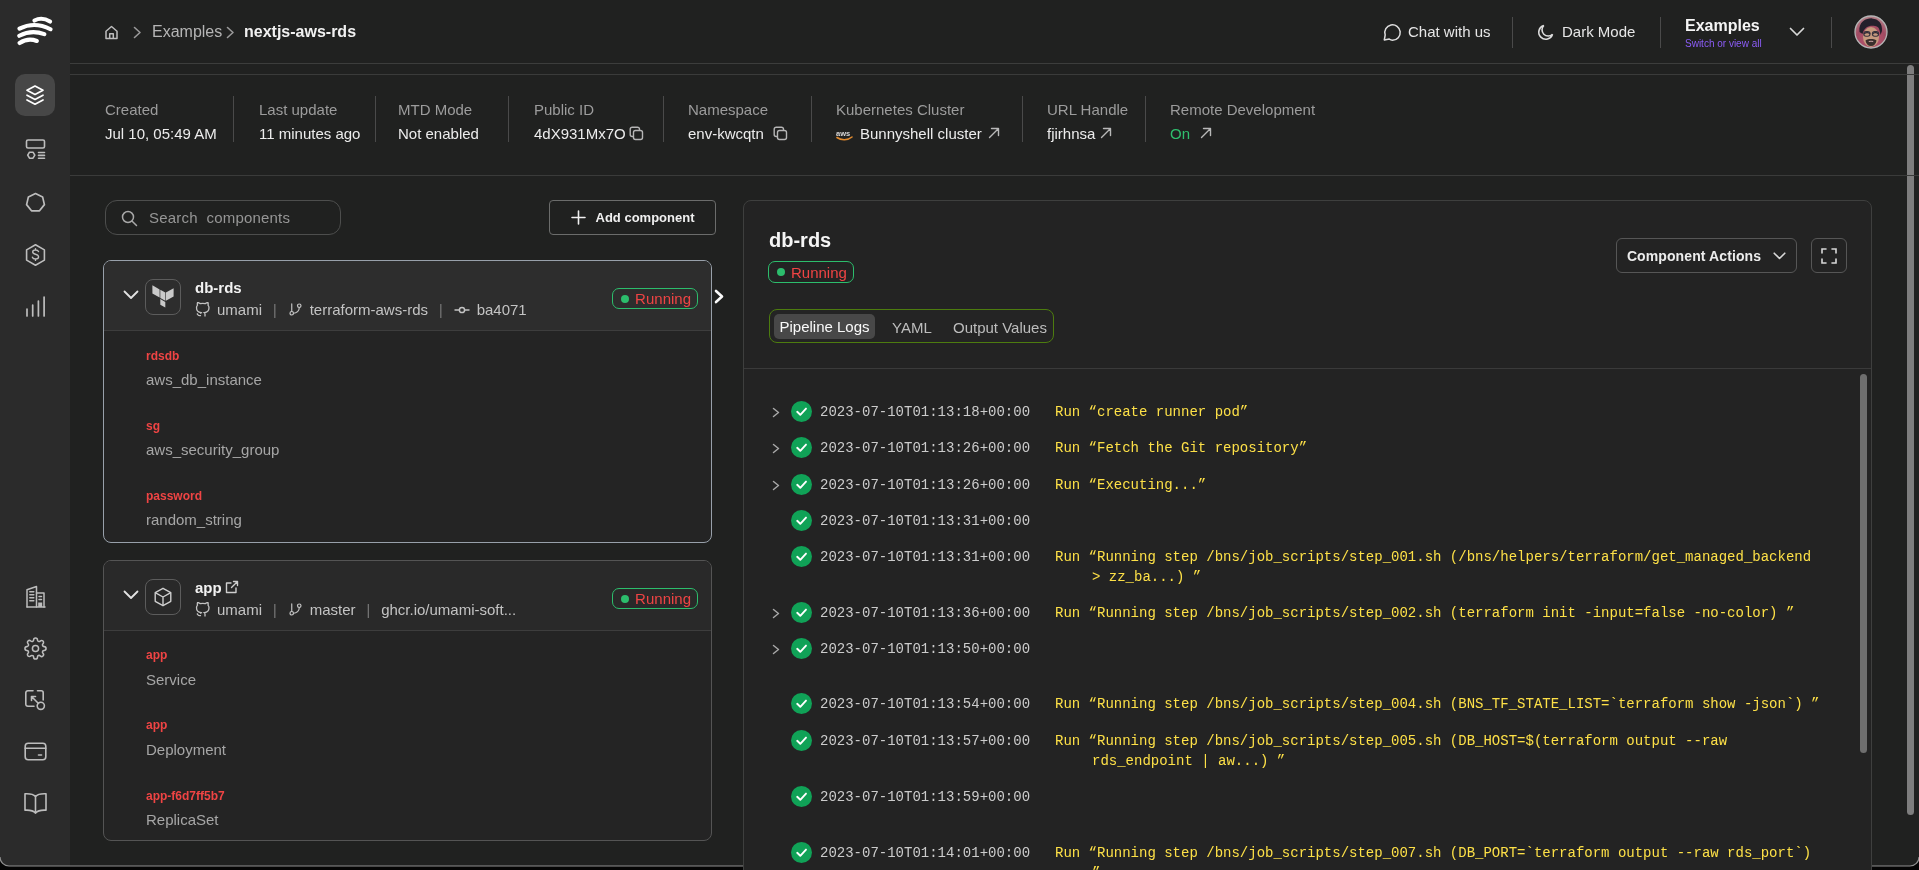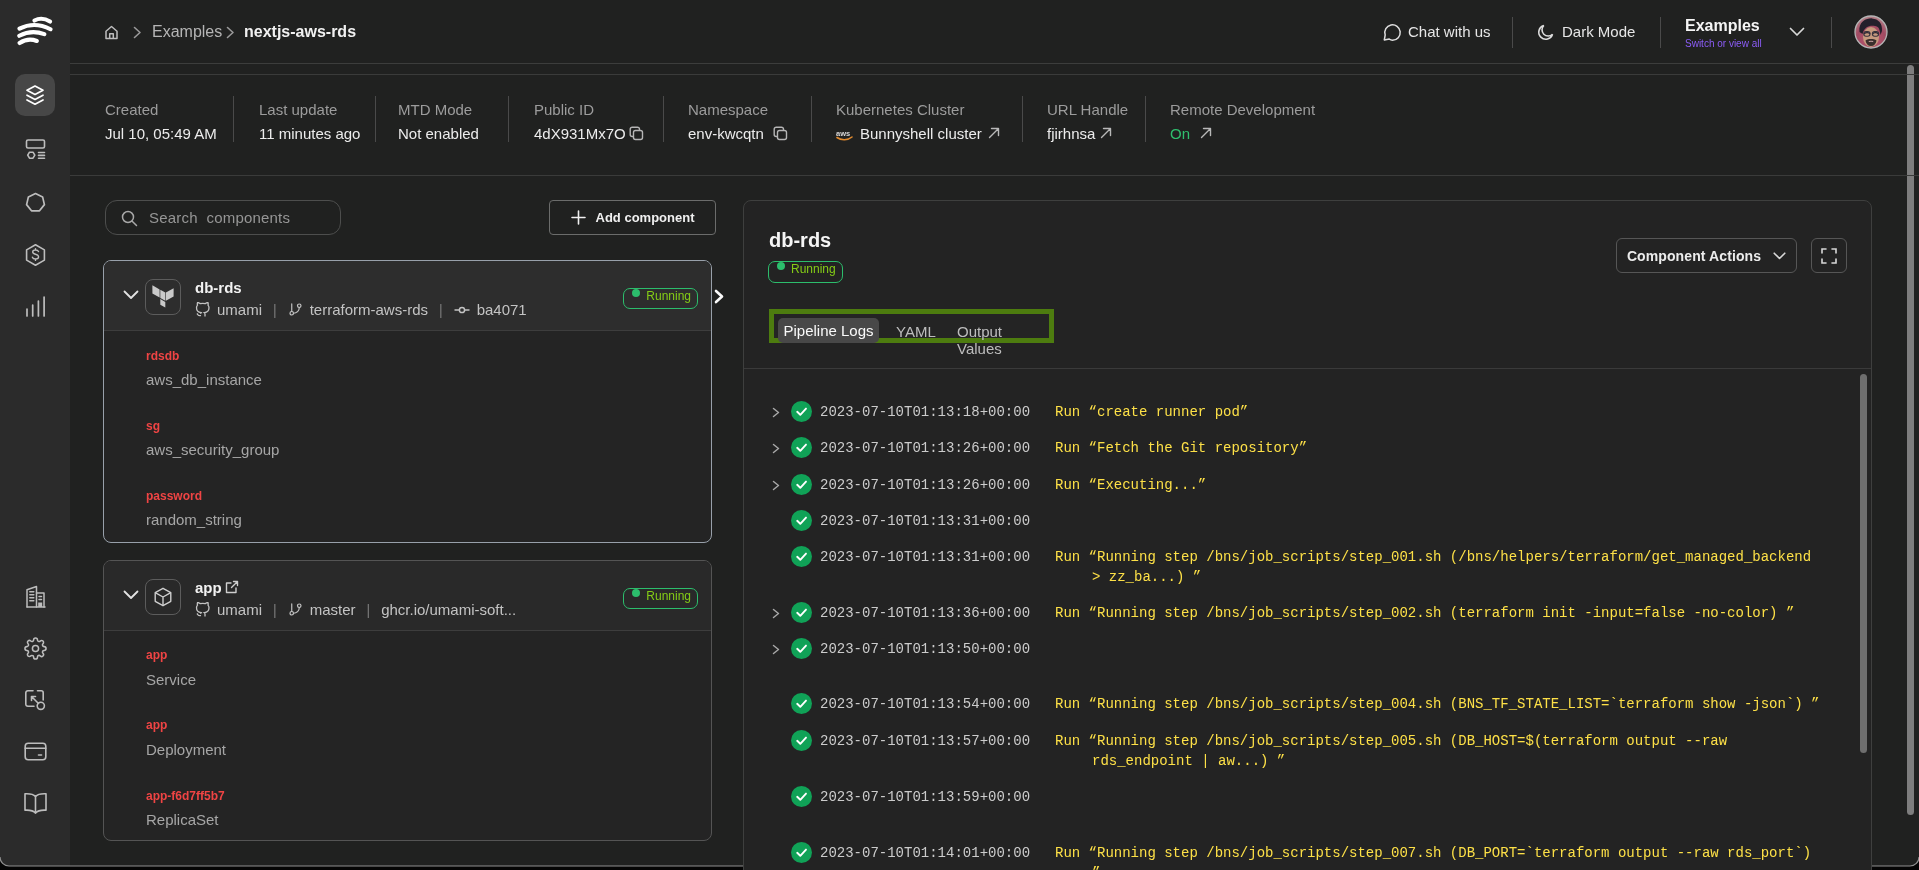--- a/index.html
+++ b/index.html
@@ -24,31 +24,31 @@
   #addbtn { left:549px; top:200px; width:167px; height:35px; border:1px solid #6b6c6b; border-radius:4px; color:#f0f0f0; font-size:13px; }
   
   .card { position:absolute; left:103px; width:609px; border-radius:8px; background:#242424; }
   #card1 { top:260px; height:283px; border:1px solid #98a0aa; }
   #card2 { top:560px; height:281px; border:1px solid #545454; }
   .chead { position:absolute; left:0; top:0; width:100%; border-radius:7px 7px 0 0; border-bottom:1px solid #3d3d3d; background:#2c2c2c; height:70px; }
   .tile { position:absolute; left:41px; top:18px; width:36px; height:36px; border:1px solid #5c5c5c; border-radius:8px; display:flex; align-items:center; justify-content:center; }
   .ctitle { position:absolute; left:91px; top:18px; font-size:15px; font-weight:bold; color:#f2f2f2; }
   .cmeta { position:absolute; left:91px; top:40px; font-size:15px; color:#c3c3c3; white-space:nowrap; display:flex; align-items:center; }
   .msep { color:#7b7b7b; padding:0 11px; font-size:14px; }
-  .runbadge { position:absolute; border:1px solid #2cbd6c; border-radius:7px; color:#84cc16; font-size:12px; display:flex; align-items:flex-start; padding-right:6px; }
+  .runbadge { position:absolute; border:1px solid #2cbd6c; border-radius:7px; color:#ef4444; font-size:15px; display:flex; align-items:center; padding-right:6px; }
   .rdot { width:8px; height:8px; border-radius:50%; background:#2cbd6c; margin:0 6px 0 8px; }
   .subname { position:absolute; left:42px; font-size:12px; font-weight:bold; color:#ef4444; }
   .subtype { position:absolute; left:42px; font-size:15px; color:#a6a6a6; }
   
   #rcard { left:743px; top:200px; width:1129px; height:680px; border:1px solid #3e3f3e; border-radius:8px; background:#232323; }
   #rtitle { left:769px; top:229px; font-size:20px; font-weight:bold; color:#f5f5f5; }
   #rbadge { left:768px; top:261px; height:22px; }
   #caction { left:1616px; top:238px; width:181px; height:35px; border:1px solid #565656; border-radius:6px; color:#ececec; font-size:14px; font-weight:bold; letter-spacing:.1px; }
   #fsbtn { left:1811px; top:238px; width:36px; height:35px; border:1px solid #565656; border-radius:6px; display:flex; align-items:center; justify-content:center; }
-  #tabs { left:769px; top:309px; width:285px; height:34px; border:5px solid #4d7c0f; border-radius:0; background:#242424; }
+  #tabs { left:769px; top:309px; width:285px; height:34px; border:1px solid #4d7c0f; border-radius:8px; background:#242424; }
   #tabact { position:absolute; left:4px; top:4px; width:101px; height:25px; background:#484848; border-radius:5px; color:#fafafa; font-size:15px; display:flex; align-items:center; justify-content:center; }
   .tabtxt { position:absolute; top:9px; font-size:15px; color:#bdbdbd; }
   #rcardsep { left:744px; top:368px; width:1127px; height:1px; background:#3a3a3a; }
   
   .ts { position:absolute; left:820px; font-family:"Liberation Mono", monospace; font-size:14px; color:#cccccc; line-height:20px; white-space:pre; }
   .msg { position:absolute; left:1055px; width:800px; font-family:"Liberation Mono", monospace; font-size:14px; color:#fde047; line-height:20px; white-space:pre; }
   .msg .w { display:block; padding-left:37px; }
   .lok { position:absolute; left:791px; }
   
   #pagescroll { left:1907px; top:65px; width:7px; height:750px; background:#7e7e7e; border-radius:4px; }

